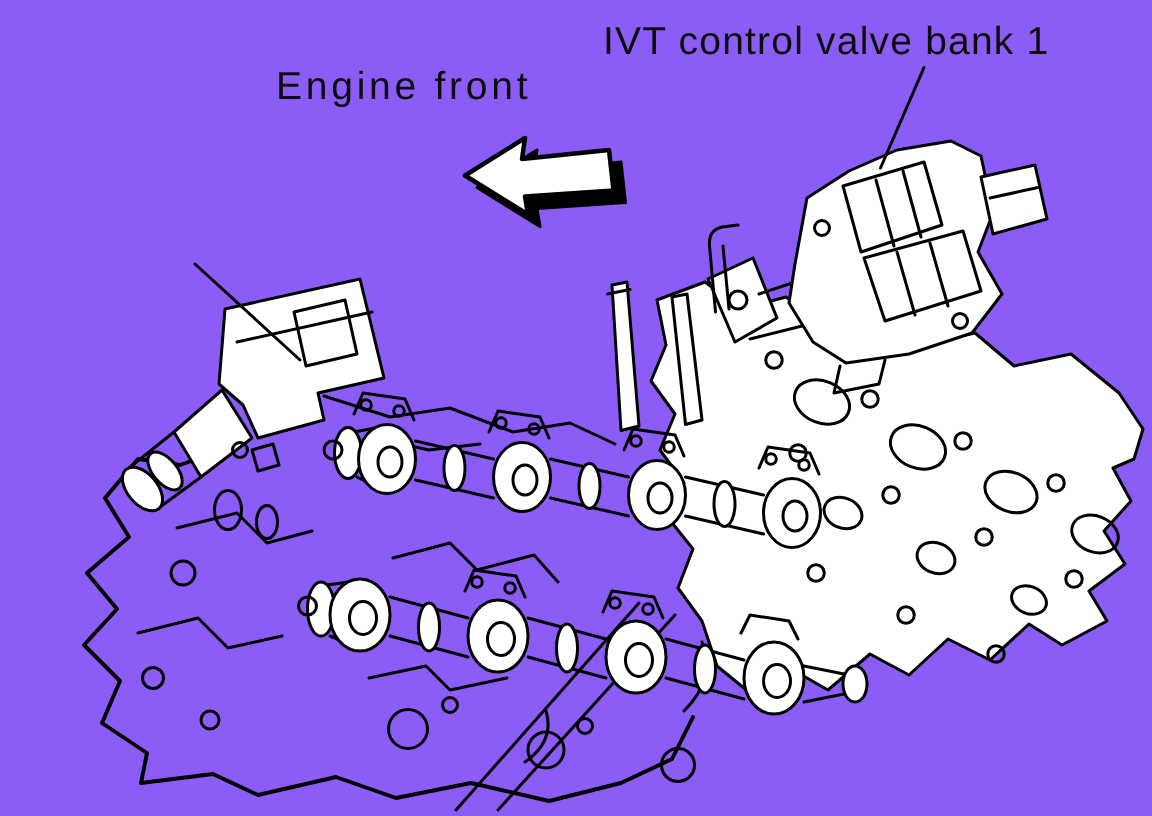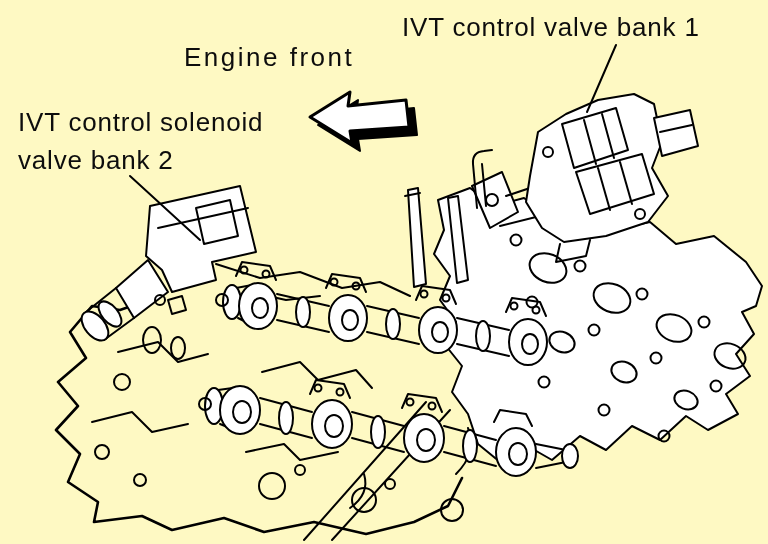--- a/index.html
+++ b/index.html
@@ -1,17 +1,17 @@
 <!DOCTYPE html>
 <html><head>
 <meta charset="utf-8">
 <style>
   html,body{margin:0;padding:0;background:#ffffff;}
   .stage{
-    position:relative;width:768px;height:544px;background:#fef9c3;
+    position:relative;width:768px;height:544px;background:#8b5cf6;
     font-family:"Liberation Sans", sans-serif;color:#0d0d0d;overflow:hidden;
   }
   .art{position:absolute;left:0;top:0;}
   .label{
     position:absolute;font-size:26px;letter-spacing:0.8px;
     color:#0d0d0d;white-space:nowrap;font-weight:400;
   }
   .label-bank1{top:12px;left:402px;}
   .label-engine-front{top:42px;left:184px;letter-spacing:2.5px;}
   .label-bank2{top:103px;left:18px;line-height:38px;}
@@ -198,18 +198,14 @@
     </g>
 
     <line class="ln" x1="616" y1="45" x2="587" y2="112"></line>
     <line class="ln" x1="130" y1="176" x2="200" y2="240"></line>
   </svg>
 
   <div class="label label-bank1">IVT control valve bank 1</div>
 
   <div class="label label-engine-front">Engine front</div>
 
-  <div class="label label-bank2">
-    <span>IVT control solenoid</span><br>
-    <span>valve bank 2</span>
-  </div>
 
 </div>
 
 </body></html>

